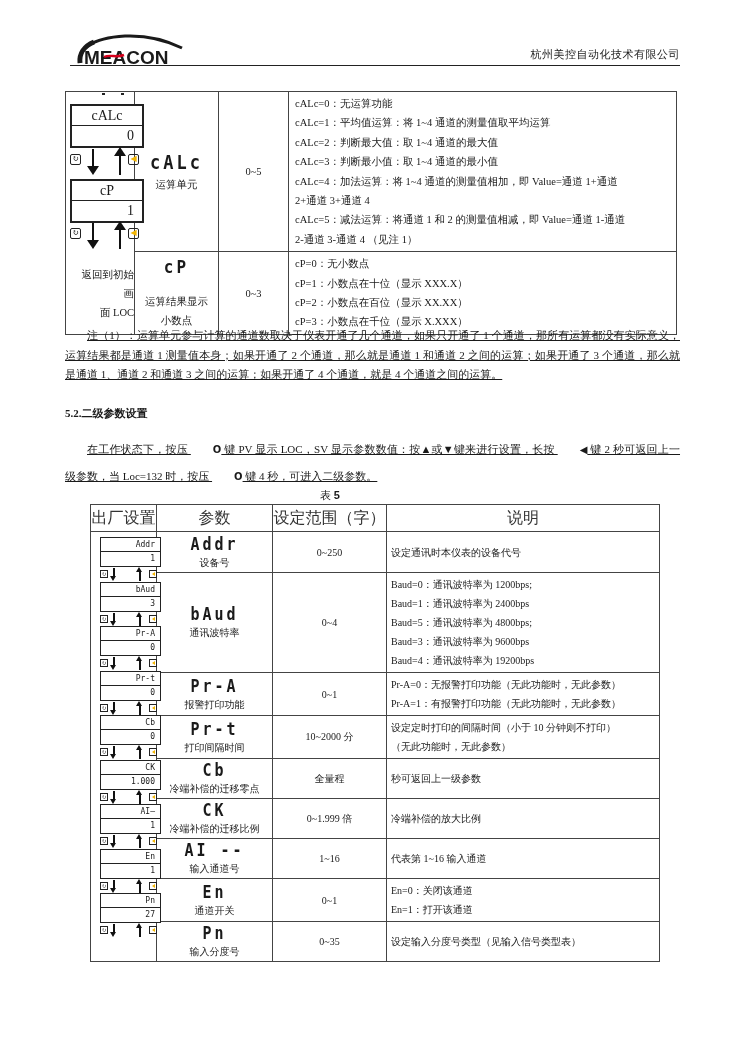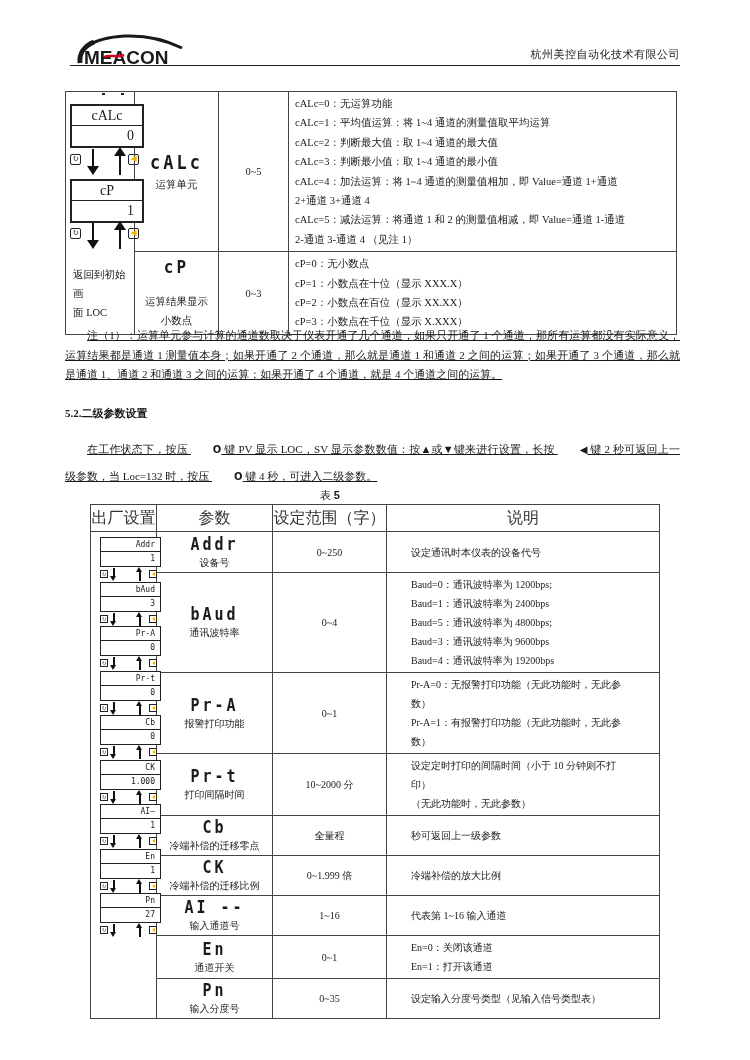--- a/index.html
+++ b/index.html
@@ -33,21 +33,21 @@
   .disp .top { text-align: center; }
   .arr-row { position: absolute; left: 7px; width: 75px; height: 26px; }
   .keybox { position: absolute; width: 11px; height: 11px; border: 1.5px solid #222; border-radius: 2px; font-size: 8px; line-height: 8px; text-align: center; }
   .keybox.set { left: 0; top: 5px; }
   .keybox.back { left: 58px; top: 5px; color: #f2b400; }
   .arrow-down, .arrow-up { position: absolute; width: 2px; background: #111; }
   .arrow-down { left: 22px; top: 0; height: 20px; }
   .arrow-down::after { content: ""; position: absolute; left: -5px; bottom: -6px; border-left: 6px solid transparent; border-right: 6px solid transparent; border-top: 9px solid #111; }
   .arrow-up { left: 49px; top: 6px; height: 20px; }
   .arrow-up::before { content: ""; position: absolute; left: -5px; top: -8px; border-left: 6px solid transparent; border-right: 6px solid transparent; border-bottom: 9px solid #111; }
-  .return-text { position: absolute; left: 7px; bottom: 2px; font-size: 10.5px; line-height: 19px; }
+  .return-text { position: absolute; left: 7px; bottom: 2px; font-size: 10.5px; line-height: 19px; text-align: right; }
 
   
   .para { position: absolute; left: 65px; width: 615px; font-size: 11px; line-height: 19.5px; text-align: justify; text-decoration: underline; }
   .para.note { top: 326px; text-indent: 2em; }
   .section-title { position: absolute; left: 65px; top: 406px; font-size: 11px; font-weight: bold; }
   .para.work { top: 436px; line-height: 27px; text-indent: 2em; }
   .inline-key { display: inline-block; font-family: "DejaVu Sans", sans-serif; font-weight: bold; font-size: 10px; }
   .table-caption { position: absolute; left: 0; width: 660px; top: 488px; text-align: center; font-size: 11px; }
   .table-caption b { font-family: "Liberation Sans", sans-serif; }
 
@@ -63,21 +63,21 @@
   .mini .top, .mini .bot { height: 14px; font-family: "DejaVu Sans Mono", monospace; font-size: 8px; line-height: 13px; text-align: right; padding-right: 5px; }
   .mini .top { border-bottom: 1px solid #222; }
   .mini-arr { position: absolute; left: 9px; width: 61px; height: 13px; }
   .mini-arr .k1 { position: absolute; left: 0; top: 2px; width: 8px; height: 8px; border: 1px solid #222; font-size: 6px; line-height: 6px; text-align: center; }
   .mini-arr .k2 { position: absolute; left: 49px; top: 2px; width: 8px; height: 8px; border: 1px solid #222; }
   .mini-arr .k2::after { content: ""; position: absolute; left: 2px; top: 1px; border-top: 2.5px solid transparent; border-bottom: 2.5px solid transparent; border-right: 3px solid #f2b400; }
   .mini-arr .d { position: absolute; left: 13px; top: 0; width: 1.5px; height: 9px; background: #111; }
   .mini-arr .d::after { content: ""; position: absolute; left: -3px; bottom: -4px; border-left: 3.5px solid transparent; border-right: 3.5px solid transparent; border-top: 5px solid #111; }
   .mini-arr .u { position: absolute; left: 39px; top: 4px; width: 1.5px; height: 9px; background: #111; }
   .mini-arr .u::before { content: ""; position: absolute; left: -3px; top: -5px; border-left: 3.5px solid transparent; border-right: 3.5px solid transparent; border-bottom: 5px solid #111; }
-  .t5-desc { padding: 2px 24px; line-height: 19px; }
+  .t5-desc { padding: 2px 4px; line-height: 19px; }
 </style>
 </head>
 <body>
 
 <div class="header">
   <div class="logo">
     <svg width="130" height="38" viewBox="0 0 130 38">
       <path d="M10 35 C 8 22, 20 10, 55 8 C 80 7, 100 14, 112 20" fill="none" stroke="#1a1a1a" stroke-width="3"></path>
       <path d="M10 35 C 9 26, 14 18, 24 14" fill="none" stroke="#1a1a1a" stroke-width="5"></path>
       <text x="14" y="36" font-family="Liberation Sans, sans-serif" font-weight="bold" font-size="19" fill="#1a1a1a">MEACON</text>

